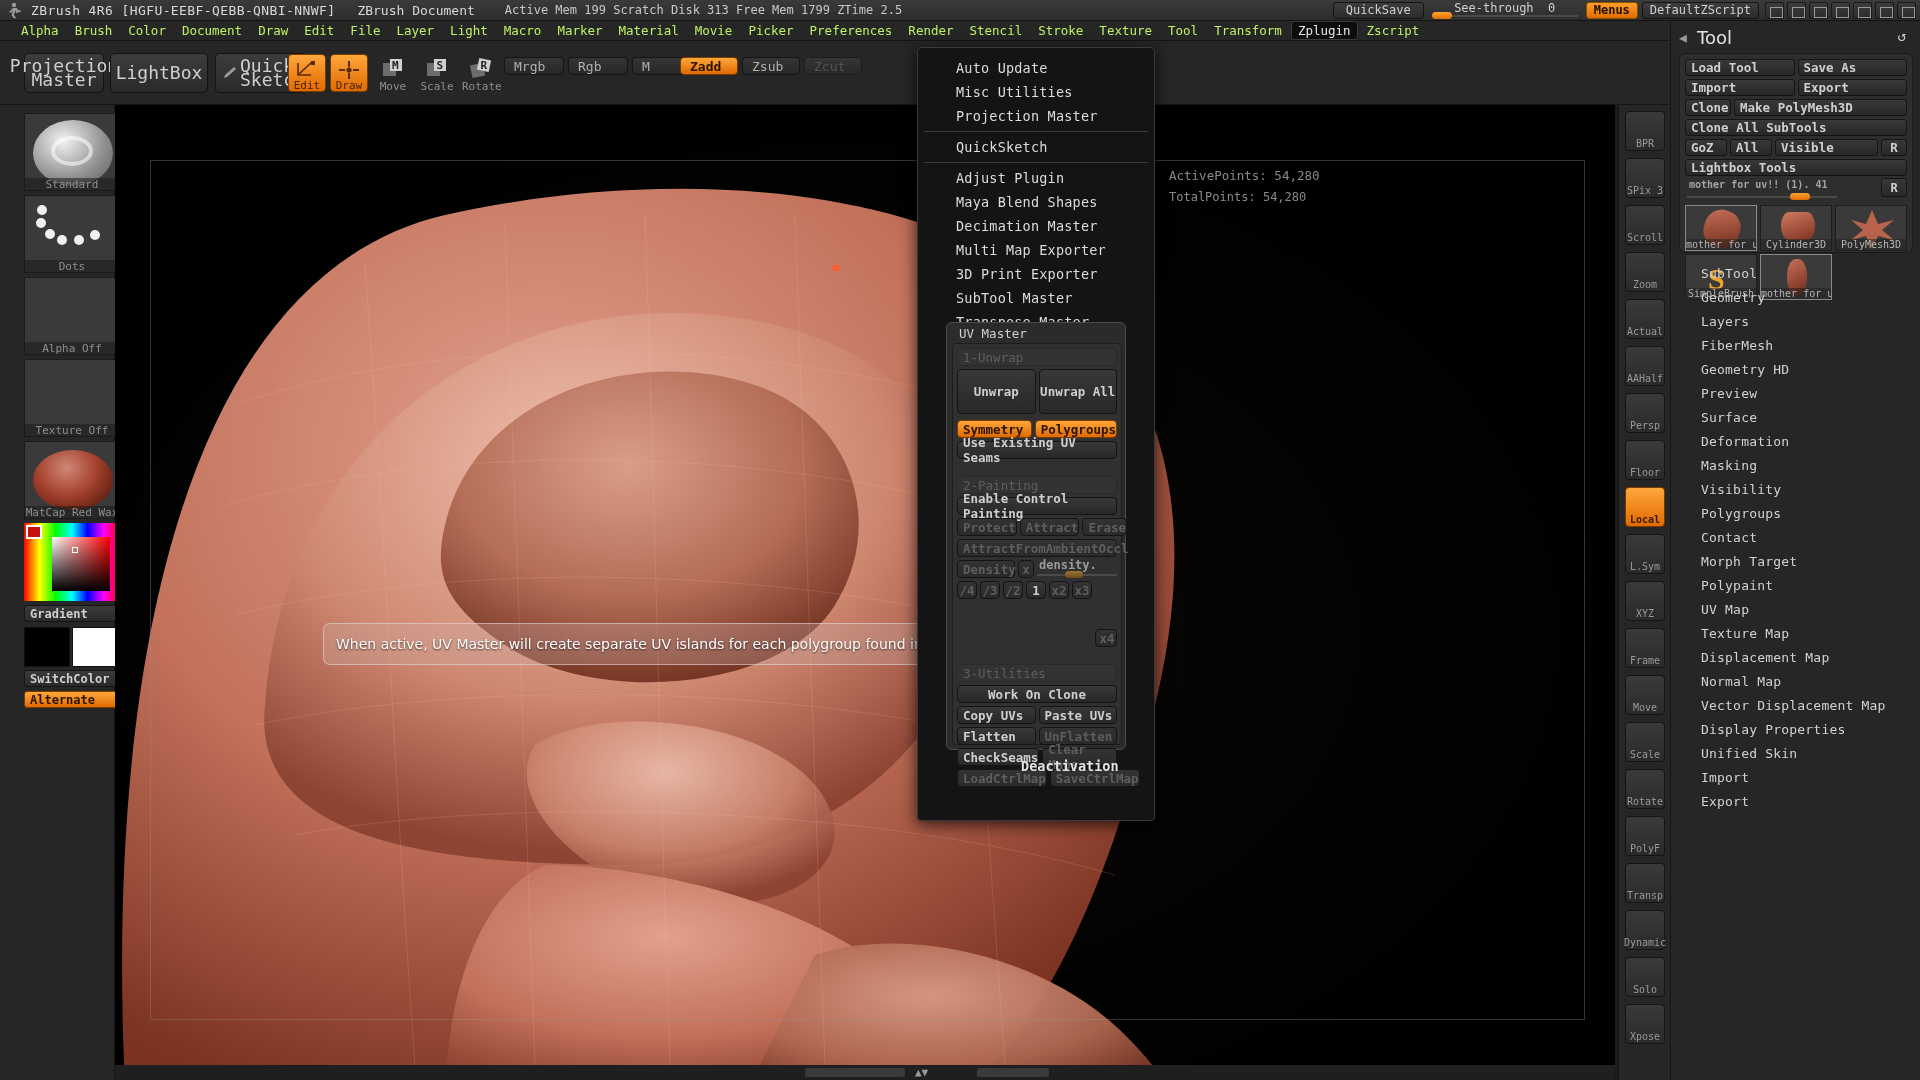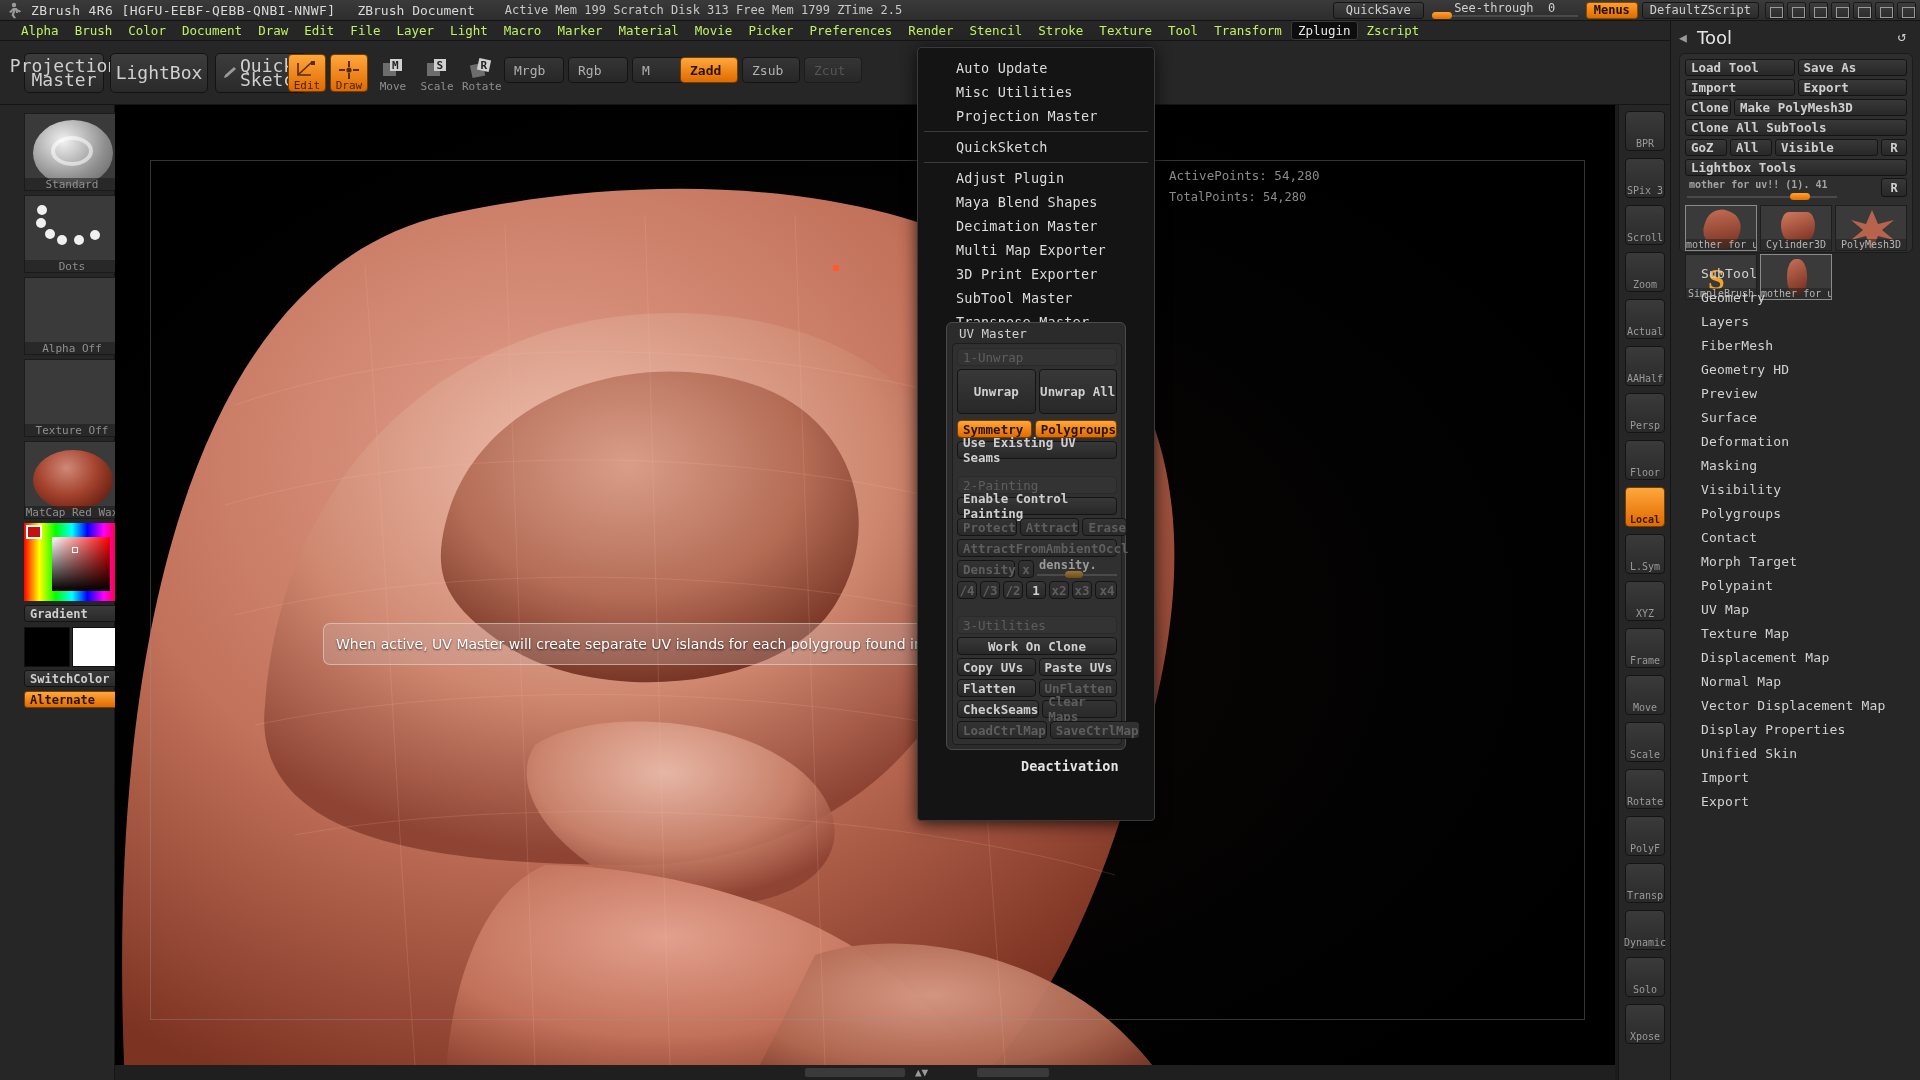--- a/index.html
+++ b/index.html
@@ -76,21 +76,21 @@
   }
   .sh-icobtn{
     position:absolute; width:38px; height:38px; border-radius:4px;
     display:flex; align-items:flex-start; justify-content:center;
   }
   .sh-icobtn .cap{ position:absolute; bottom:-1px; left:0; width:100%; text-align:center;
      font-size:11px; color:#8e8e8e; }
   .sh-icobtn.orange{ background:linear-gradient(#ffa73c,#e06a00); border:1px solid #7a3d00;}
   .sh-icobtn.orange .cap{ color:#4a2400; }
   .mode-btn{
-    position:absolute; height:26px; border:1px solid #141414; border-radius:4px;
+    position:absolute; height:18px; border:1px solid #141414; border-radius:4px;
     background:linear-gradient(#353535,#272727); color:#b0b0b0; font-size:13px;
     display:flex; align-items:center; padding-left:9px;
   }
   .mode-btn.on{ background:linear-gradient(#ffa73c,#e06a00); border-color:#7a3d00; color:#2a1400; font-weight:bold;}
   .mode-btn.off{ color:#555; }
   .sld{ position:absolute; }
   .sld .lbl{ position:absolute; left:0; top:0; white-space:nowrap; font-size:13px; color:#cccccc;}
   .sld .trk{ position:absolute; left:0; top:17px; height:2px; background:#474747; }
   .sld .knb{ position:absolute; top:14px; width:21px; height:7px; border-radius:4px;
        background:linear-gradient(#ffa236,#e07000);}
@@ -541,21 +541,21 @@
           <div style="position:absolute;left:28px;top:11px;width:18px;height:7px;border-radius:4px;background:linear-gradient(#9b7535,#6b4c17);"></div>
         </div>
       </div>
       <div class="urow" id="densitysteps">
           <div class="ub dim" style="justify-content: center; padding-left: 0px;">/4</div>
           <div class="ub dim" style="justify-content: center; padding-left: 0px;">/3</div>
           <div class="ub dim" style="justify-content: center; padding-left: 0px;">/2</div>
           <div class="ub" style="justify-content: center; padding-left: 0px;">1</div>
           <div class="ub dim" style="justify-content: center; padding-left: 0px;">x2</div>
           <div class="ub dim" style="justify-content: center; padding-left: 0px;">x3</div>
-          <div class="ub dim" style="justify-content: center; padding-left: 2px;">x4</div>
+          <div class="ub dim" style="justify-content: center; padding-left: 2px; margin-top: 48px;">x4</div>
         </div>
       <div style="height:14px;"></div>
       <div class="ub hdr">3-Utilities</div>
       <div class="ub ctr">Work On Clone</div>
       <div class="urow">
         <div class="ub">Copy UVs</div>
         <div class="ub">Paste UVs</div>
       </div>
       <div class="urow">
         <div class="ub">Flatten</div>

